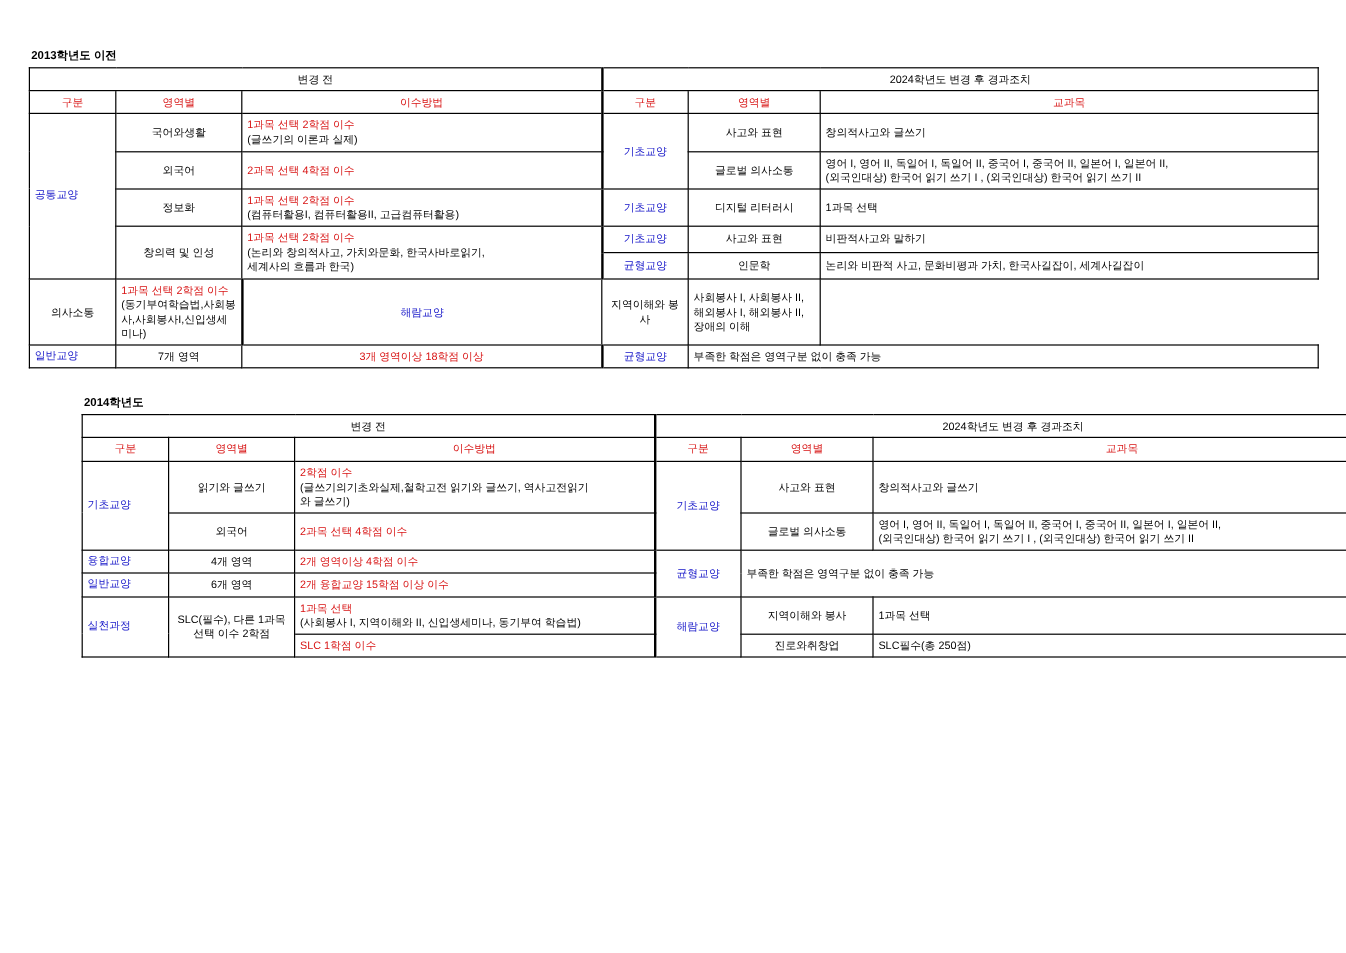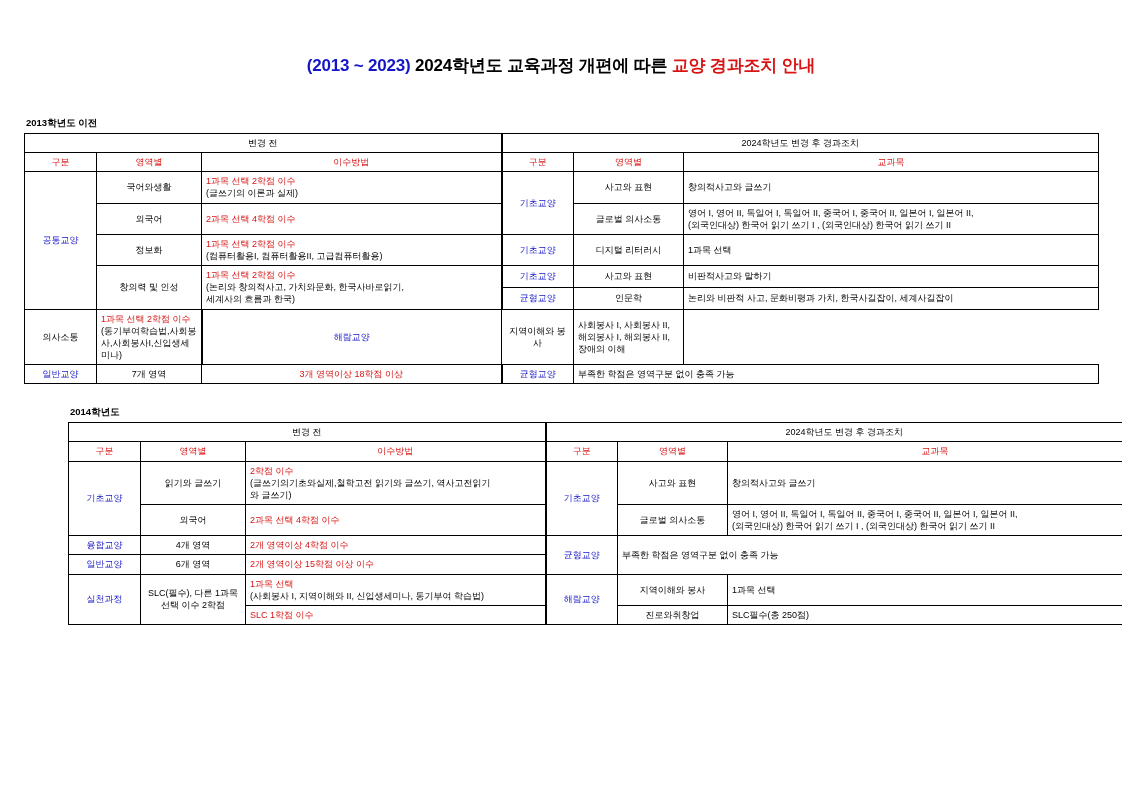--- a/index.html
+++ b/index.html
@@ -62,46 +62,44 @@
   }
   .hdr-sub td {
     text-align: center;
     font-weight: bold;
     color: #d81414;
     font-size: 9px;
     padding: 3px 2px;
   }
   .center { text-align: center; }
   .cat {
-    text-align: center;
+    text-align: left;
     font-weight: bold;
     color: #1414c8;
     font-size: 9.5px;
+    font-family: Liberation Mono, monospace;
   }
   .cat-r {
     text-align: center;
     font-weight: bold;
     color: #1414c8;
     font-size: 9.5px;
   }
   .areaname { text-align: center; font-size: 9px; }
   .method .m1 { color: #d81414; }
   .method .m2 { color: #000000; }
   .subj { font-size: 8.6px; }
   .thick-left { border-left: 2px solid #000000 !important; }
   .nowrap-line { display: block; }
 </style>
 </head>
 <body>
 
 <div class="page">
 
-  <div class="doc-title">
-    <span class="blue">(2013 ~ 2023)</span><span class="black"> 2024학년도 교육과정 개편에 따른 </span><span class="red">교양 경과조치 안내</span>
-  </div>
 
   <div class="section-1">
     <div class="section-label">2013학년도 이전</div>
     <table class="grid">
       <colgroup>
         <col style="width:72px">
         <col style="width:105px">
         <col style="width:300px">
         <col style="width:72px">
         <col style="width:110px">
@@ -251,21 +249,21 @@
             <span class="m1 nowrap-line">2개 영역이상 4학점 이수</span>
           </td>
           <td class="cat-r thick-left" rowspan="2">균형교양</td>
           <td class="subj" colspan="2" rowspan="2">부족한 학점은 영역구분 없이 충족 가능</td>
         </tr>
 
         <tr>
           <td class="cat">일반교양</td>
           <td class="areaname">6개 영역</td>
           <td class="method">
-            <span class="m1 nowrap-line">2개 영역이상 15학점 이상 이수</span>
+            <span class="m1 nowrap-line">2개 융합교양 15학점 이상 이수</span>
           </td>
         </tr>
 
         <tr>
           <td class="cat" rowspan="2">실천과정</td>
           <td class="areaname" rowspan="2">SLC(필수), 다른 1과목 선택 이수 2학점</td>
           <td class="method">
             <span class="m1 nowrap-line">1과목 선택</span>
             <span class="m2 nowrap-line">(사회봉사 I, 지역이해와 II, 신입생세미나, 동기부여 학습법)</span>
           </td>

